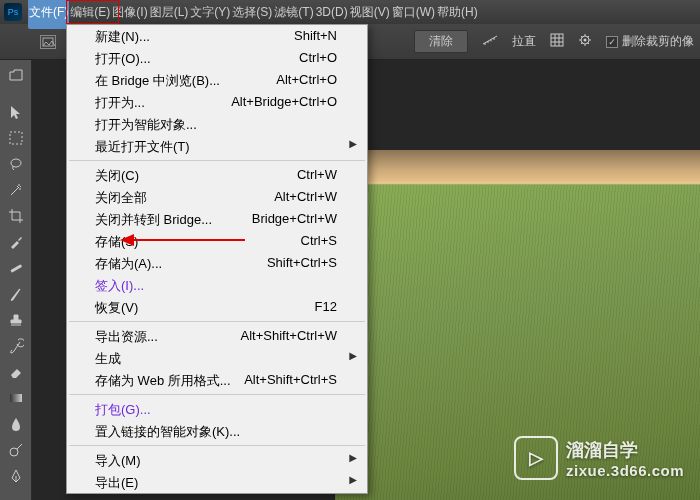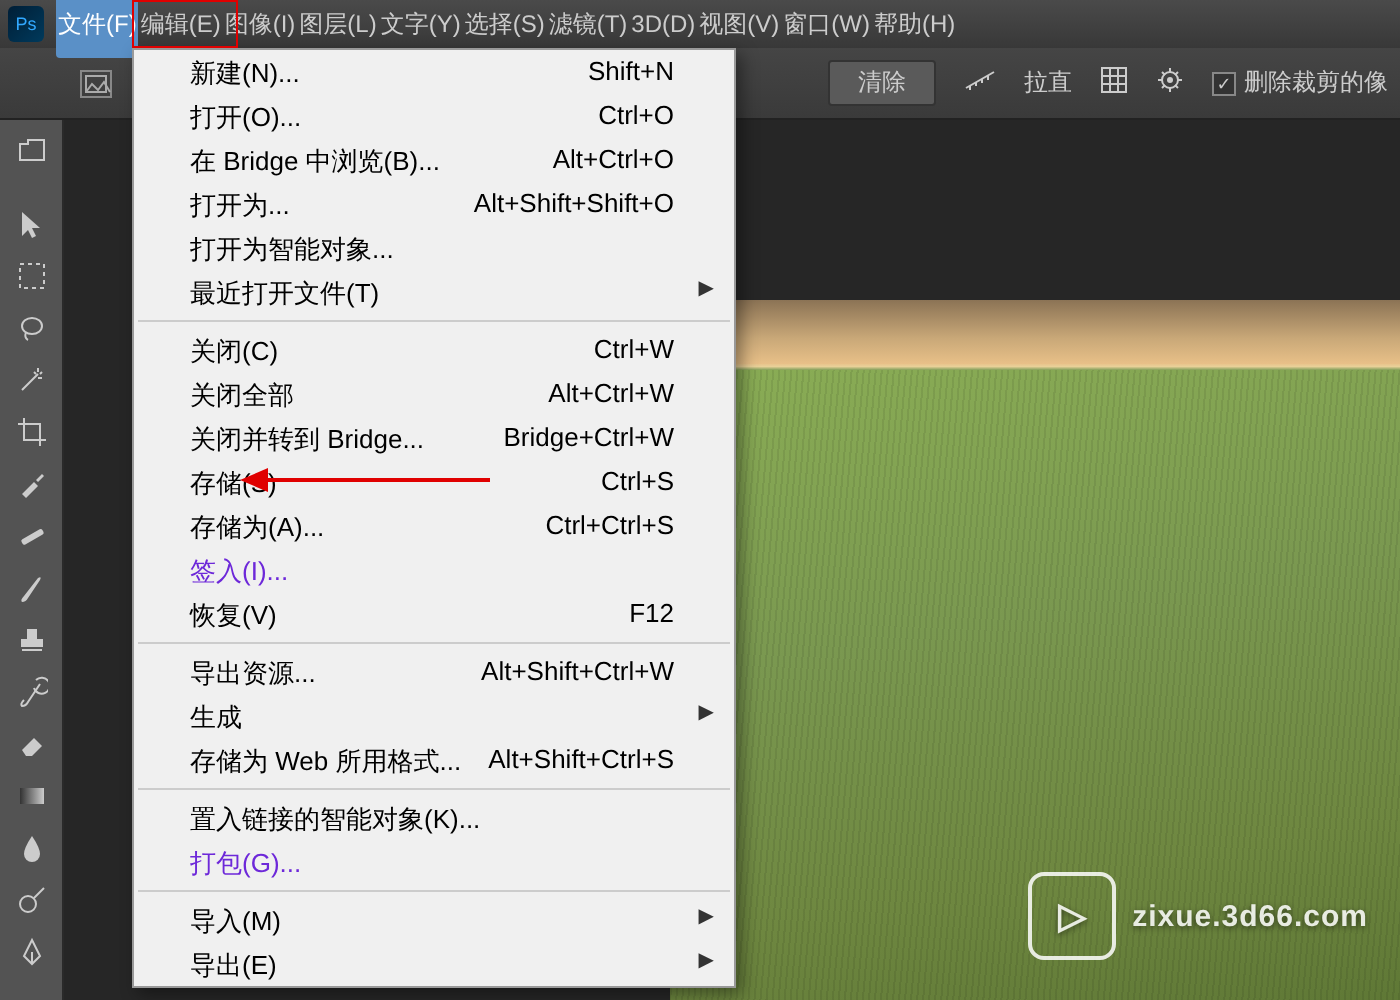--- a/index.html
+++ b/index.html
@@ -217,21 +217,21 @@
     <div class="row">
       <span>打开(O)...</span>
       <span>Ctrl+O</span>
     </div>
     <div class="row">
       <span>在 Bridge 中浏览(B)...</span>
       <span>Alt+Ctrl+O</span>
     </div>
     <div class="row">
       <span>打开为...</span>
-      <span>Alt+Shift+Shift+O</span>
+      <span>Alt+Bridge+Ctrl+O</span>
     </div>
     <div class="row">
       <span>打开为智能对象...</span>
     </div>
     <div class="row">
       <span>最近打开文件(T)</span>
       <span class="arrow">▶</span>
     </div>
     <div class="sep"></div>
     <div class="row">
@@ -245,21 +245,21 @@
     <div class="row">
       <span>关闭并转到 Bridge...</span>
       <span>Bridge+Ctrl+W</span>
     </div>
     <div class="row">
       <span>存储(S)</span>
       <span>Ctrl+S</span>
     </div>
     <div class="row">
       <span>存储为(A)...</span>
-      <span>Ctrl+Ctrl+S</span>
+      <span>Shift+Ctrl+S</span>
     </div>
     <div class="row disabled">
       <span>签入(I)...</span>
     </div>
     <div class="row">
       <span>恢复(V)</span>
       <span>F12</span>
     </div>
     <div class="sep"></div>
     <div class="row">
@@ -268,25 +268,25 @@
     </div>
     <div class="row">
       <span>生成</span>
       <span class="arrow">▶</span>
     </div>
     <div class="row">
       <span>存储为 Web 所用格式...</span>
       <span>Alt+Shift+Ctrl+S</span>
     </div>
     <div class="sep"></div>
-    <div class="row">
-      <span>置入链接的智能对象(K)...</span>
-    </div>
     <div class="row disabled">
       <span>打包(G)...</span>
+    </div>
+    <div class="row">
+      <span>置入链接的智能对象(K)...</span>
     </div>
     <div class="sep"></div>
     <div class="row">
       <span>导入(M)</span>
       <span class="arrow">▶</span>
     </div>
     <div class="row">
       <span>导出(E)</span>
       <span class="arrow">▶</span>
     </div>
@@ -295,15 +295,16 @@
 <div class="red-arrow">
   <svg width="130" height="16">
     <line x1="125" y1="8" x2="8" y2="8" stroke="#e00000" stroke-width="2"></line>
     <polygon points="0,8 14,2 14,14" fill="#e00000"></polygon>
   </svg>
 </div>
 
 <div class="watermark">
   <div class="logo">▷</div>
   <div>
+    <div>溜溜自学</div>
     <div class="sub">zixue.3d66.com</div>
   </div>
 </div>
 
 </body></html>

